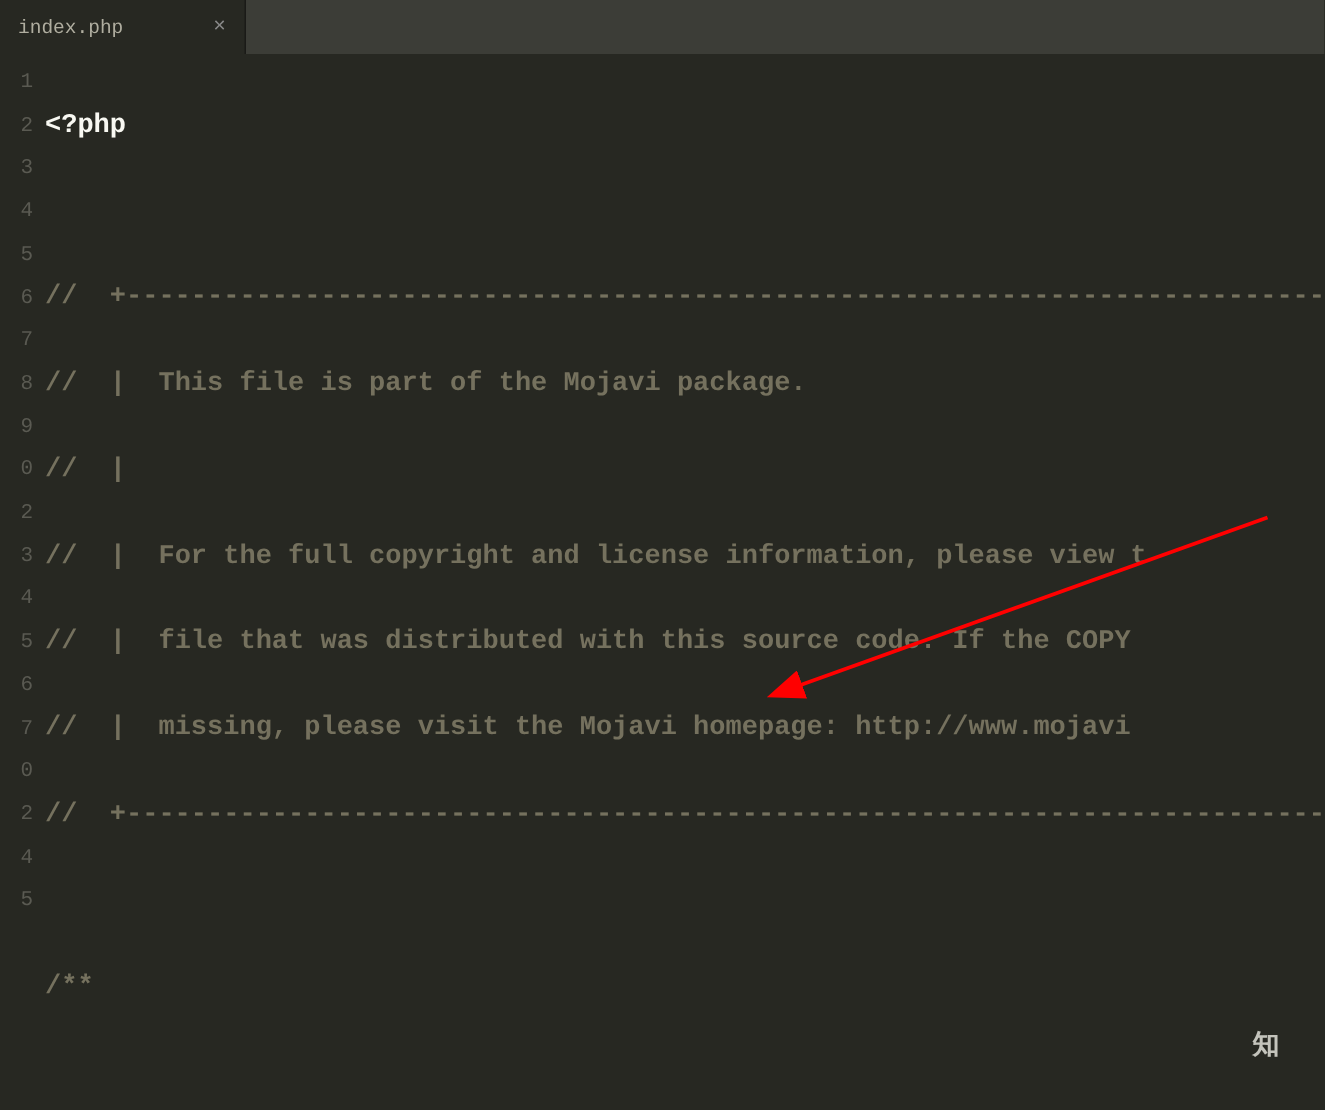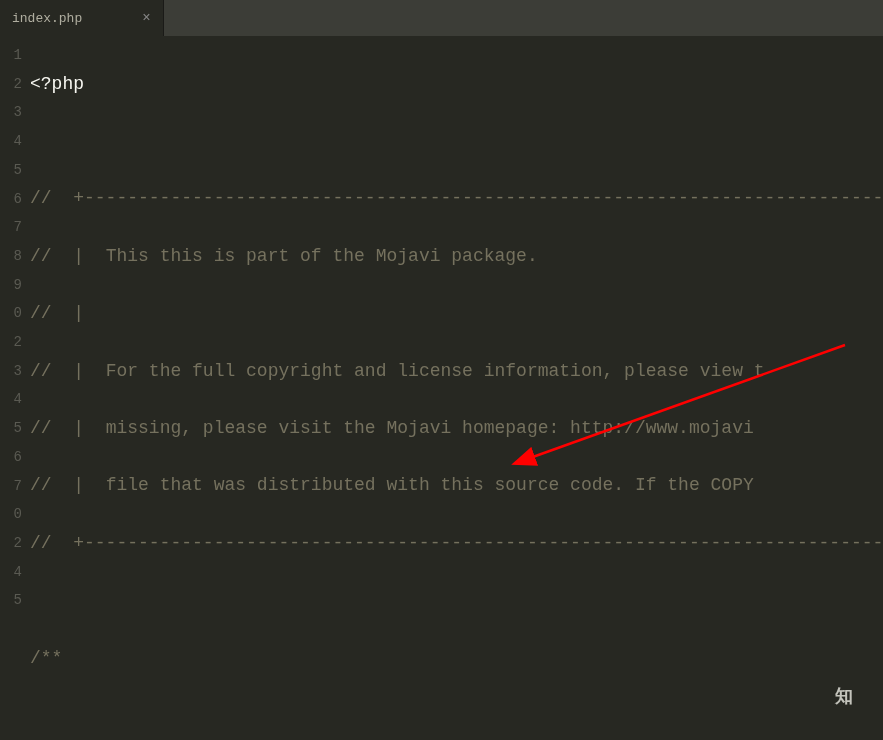--- a/index.html
+++ b/index.html
@@ -50,21 +50,21 @@
       user-select: none;
       flex-shrink: 0;
     }
     .code-area {
       flex: 1;
       padding-top: 5px;
       white-space: pre;
       line-height: 28.7px;
       overflow: hidden;
     }
-    .line { height: 28.7px; }
+    .line { height: 28.7px; font-weight: bold; }
     .c-comment { color: #75715e; }
     .c-tag { color: #f8f8f2; }
     .arrow-overlay {
       position: absolute;
       top: 330px;
       left: 500px;
       pointer-events: none;
     }
     .watermark {
       position: absolute;
@@ -124,25 +124,25 @@
     <div>2</div>
     <div></div>
     <div>4</div>
     <div>5</div>
   </div>
 
   <div class="code-area">
 <div class="line"><span class="c-tag">&lt;?php</span></div>
 <div class="line"><span></span></div>
 <div class="line"><span class="c-comment">//  +--------------------------------------------------------------------------</span></div>
-<div class="line"><span class="c-comment">//  |  </span><span class="c-comment">This this is part of the Mojavi package.</span></div>
+<div class="line"><span class="c-comment">//  |  </span><span class="c-comment">This file is part of the Mojavi package.</span></div>
 <div class="line"><span class="c-comment">//  |</span></div>
 <div class="line"><span class="c-comment">//  |  </span><span class="c-comment">For the full copyright and license information, please view t</span></div>
+<div class="line"><span class="c-comment">//  |  </span><span class="c-comment">file that was distributed with this source code. If the COPY</span></div>
 <div class="line"><span class="c-comment">//  |  </span><span class="c-comment">missing, please visit the Mojavi homepage: http://www.mojavi</span></div>
-<div class="line"><span class="c-comment">//  |  </span><span class="c-comment">file that was distributed with this source code. If the COPY</span></div>
 <div class="line"><span class="c-comment">//  +--------------------------------------------------------------------------</span></div>
 <div class="line"><span></span></div>
 <div class="line"><span class="c-comment">/**</span></div>
 
 
 
 
 
 
 

